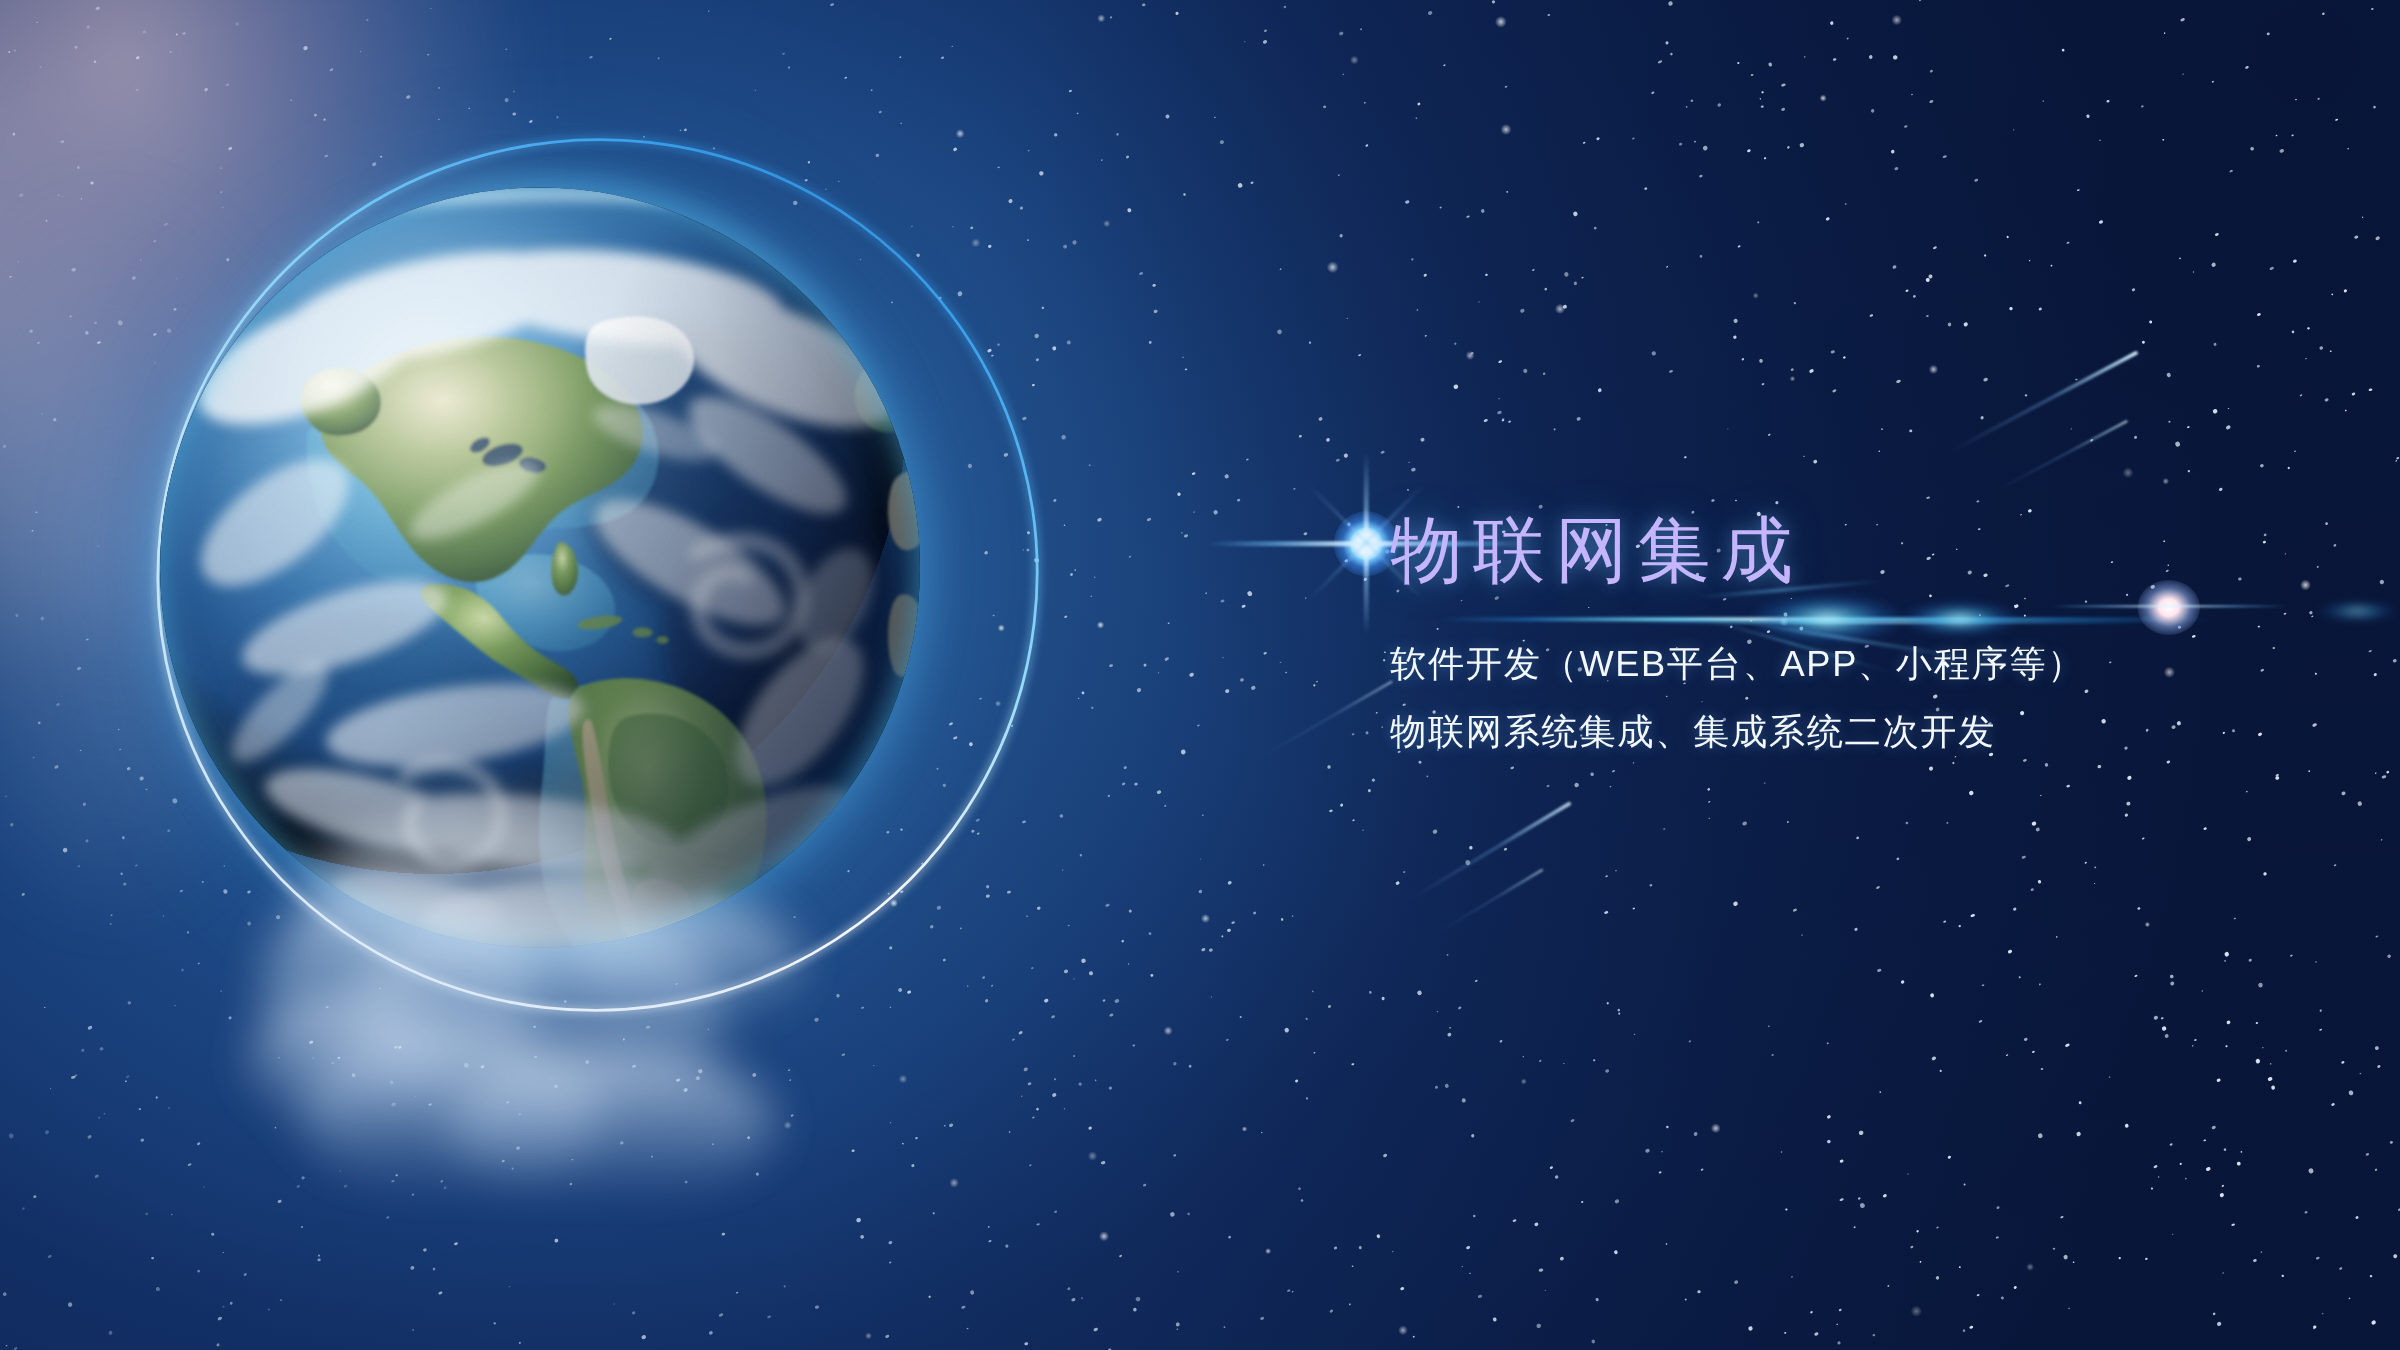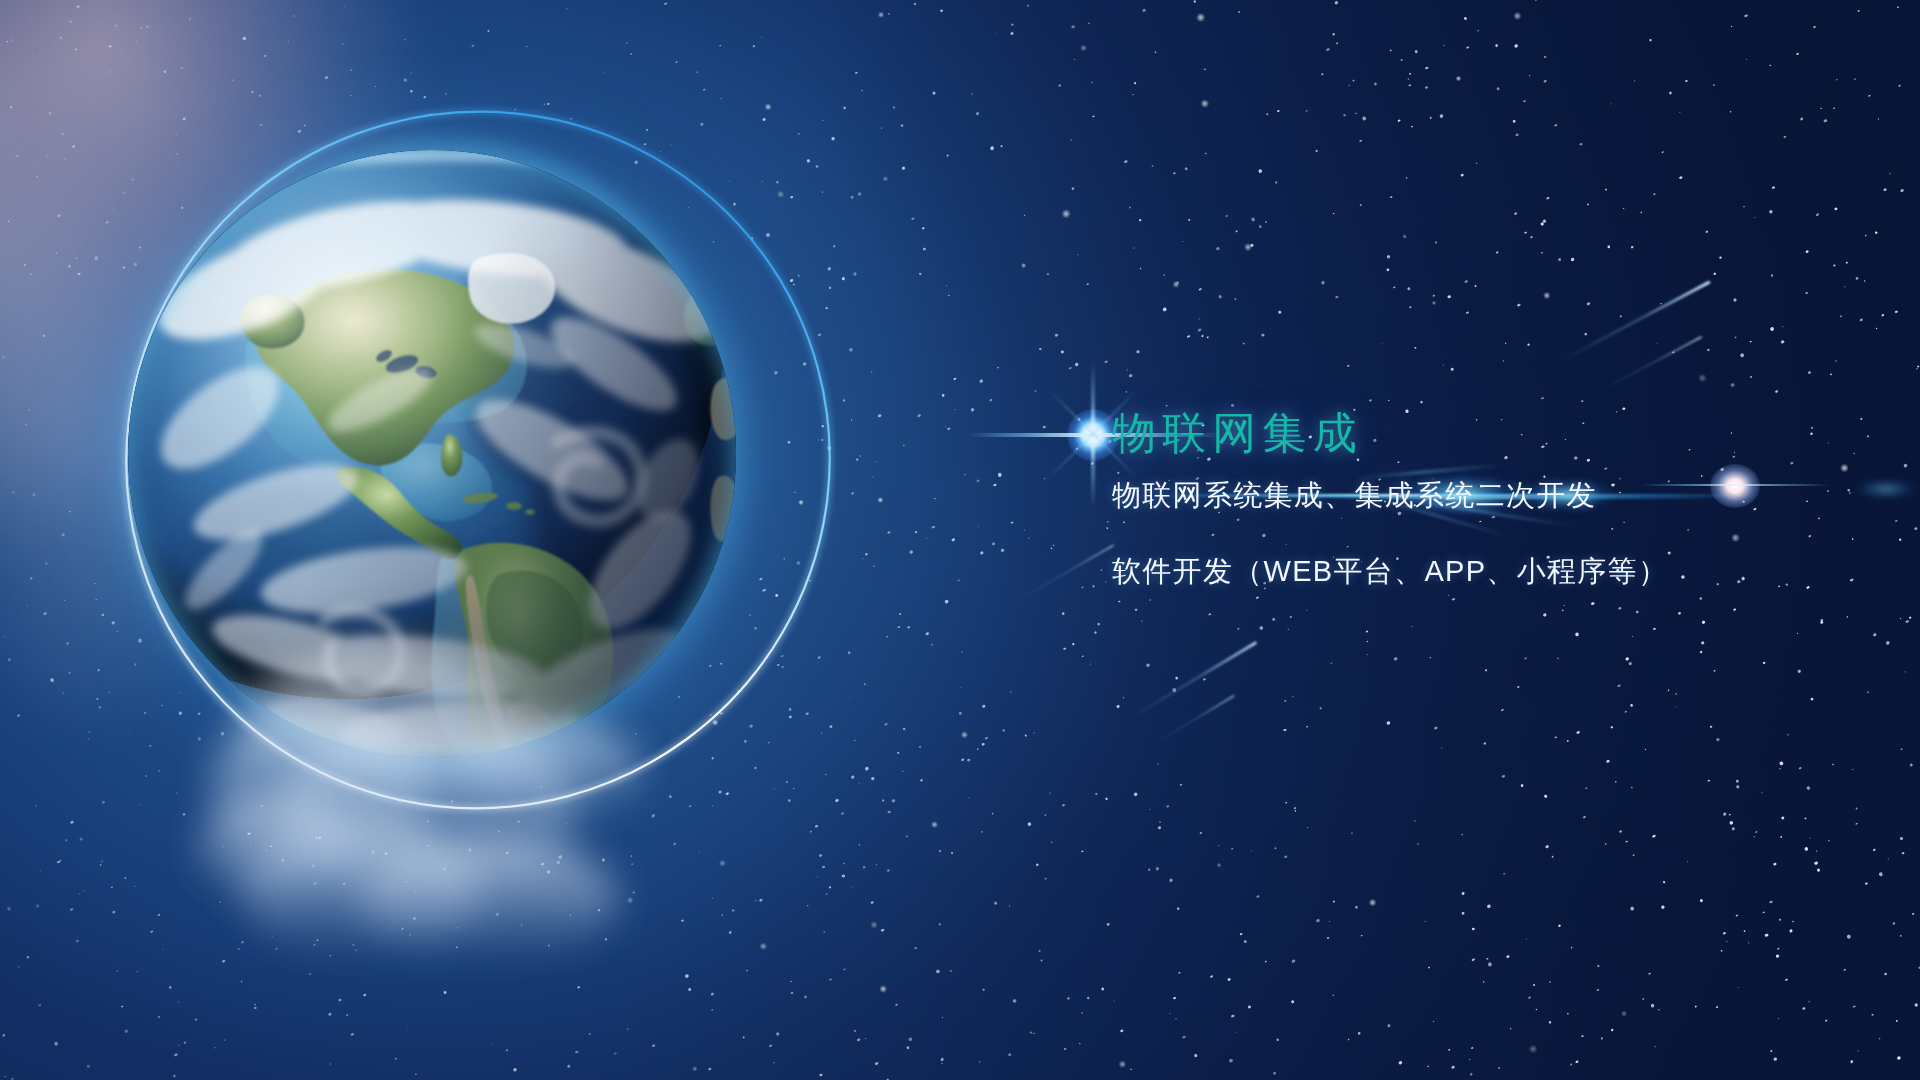--- a/index.html
+++ b/index.html
@@ -187,25 +187,25 @@
   
   .copy{
     position:absolute;
     left:1112px; top:410px;
     width:760px;
     color:#ffffff;
     z-index:40;
   }
   .headline{
     margin:0;
-    font-size:44px;
+    font-size:58px;
     line-height:1.06;
     font-weight:400;
     letter-spacing:.14em;
-    color:#14b8a6;
+    color:#c4b5fd;
     text-shadow:0 0 14px rgba(120,195,255,.45), 0 0 34px rgba(60,140,230,.30);
     white-space:nowrap;
   }
   .sub{
     margin:0;
     font-size:29px;
     line-height:1.05;
     font-weight:400;
     letter-spacing:.045em;
     color:#f3f8ff;
@@ -1742,17 +1742,17 @@
     <div class="flare-core" style="left:50px;top:44px;width:50px;height:44px;background:radial-gradient(ellipse,#fff 0%,#ffe6ef 22%,rgba(160,190,255,.48) 50%,rgba(90,140,230,0) 78%);"></div>
     <div class="flare-hbar" style="left:-20px;top:64px;width:190px;height:2.2px;opacity:.75;"></div>
   </div>
 
   <div class="flare" style="left:1846px;top:470px;width:80px;height:40px;opacity:.7;">
     <div class="beam-glow" style="left:8px;top:12px;width:64px;height:14px;"></div>
   </div>
 
   <div class="copy">
     <h1 class="headline">物联网集成</h1>
+    <p class="sub sub-1">软件开发（WEB平台、APP、小程序等）</p>
     <p class="sub sub-2">物联网系统集成、集成系统二次开发</p>
-    <p class="sub sub-1">软件开发（WEB平台、APP、小程序等）</p>
   </div>
 
 </div>
 
 </body></html>

